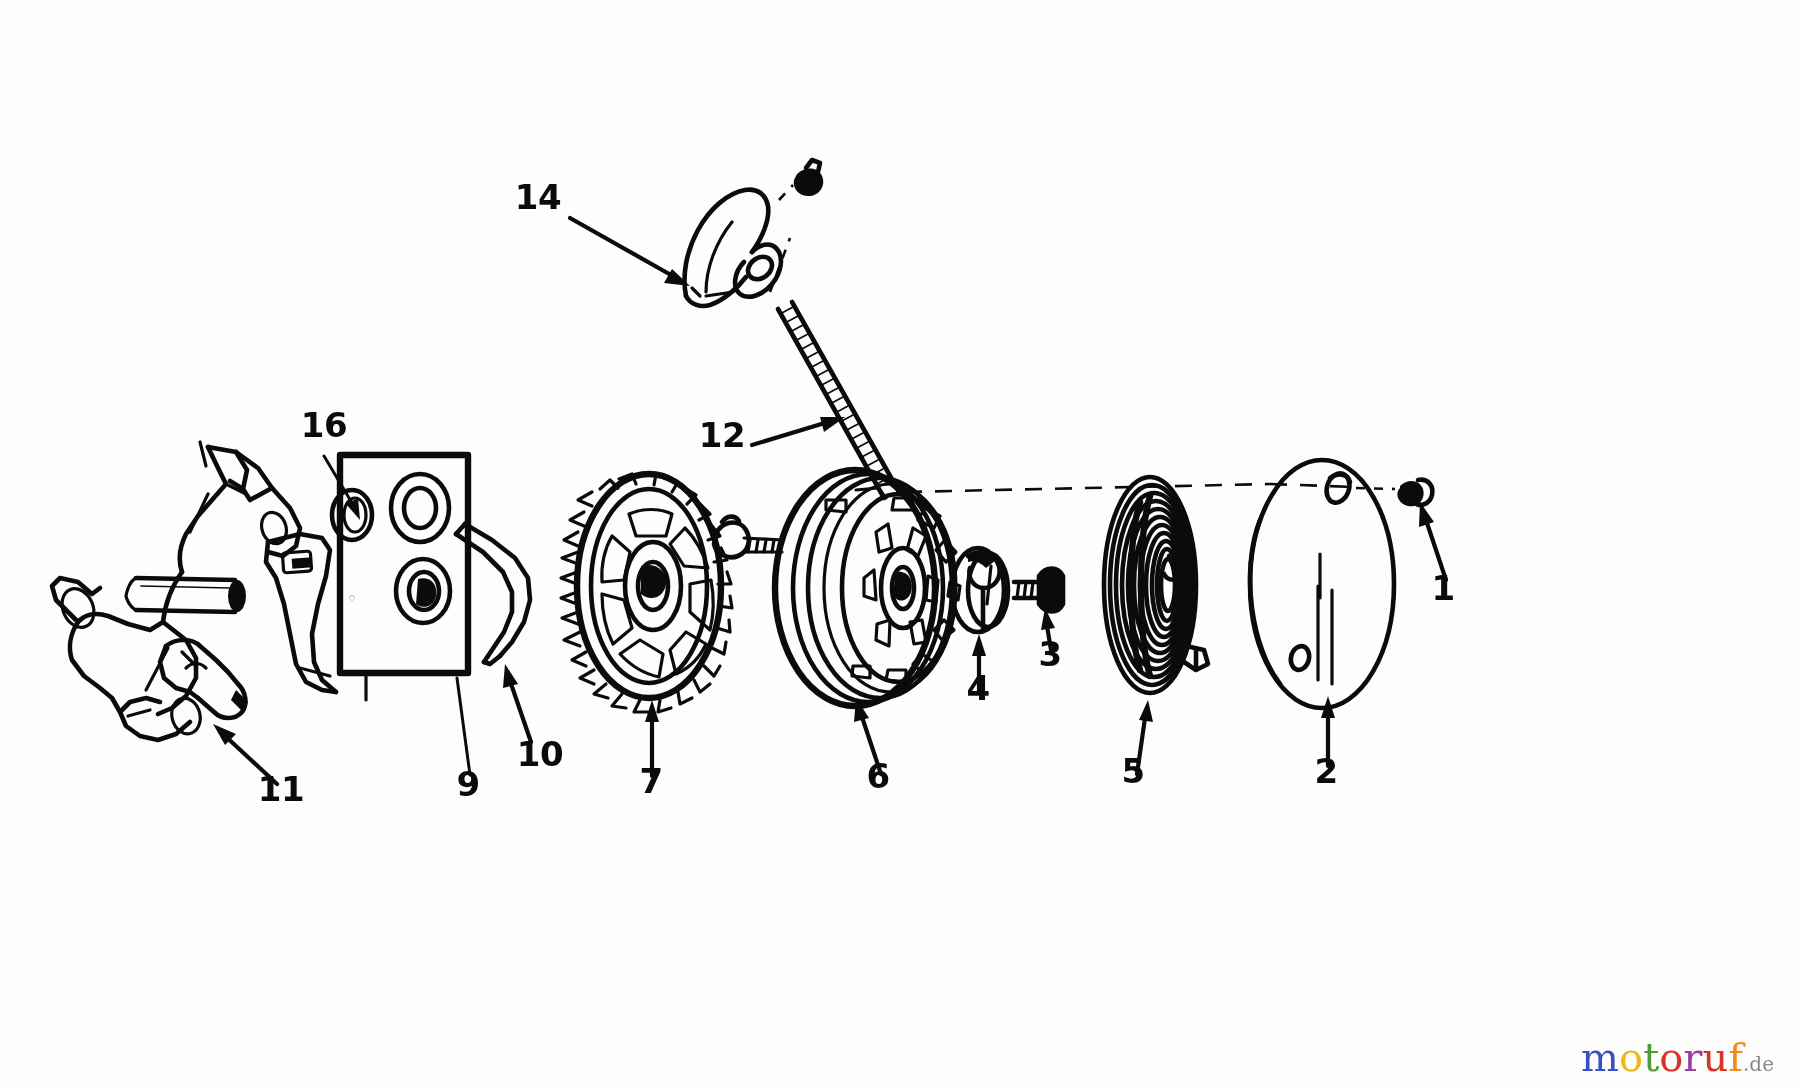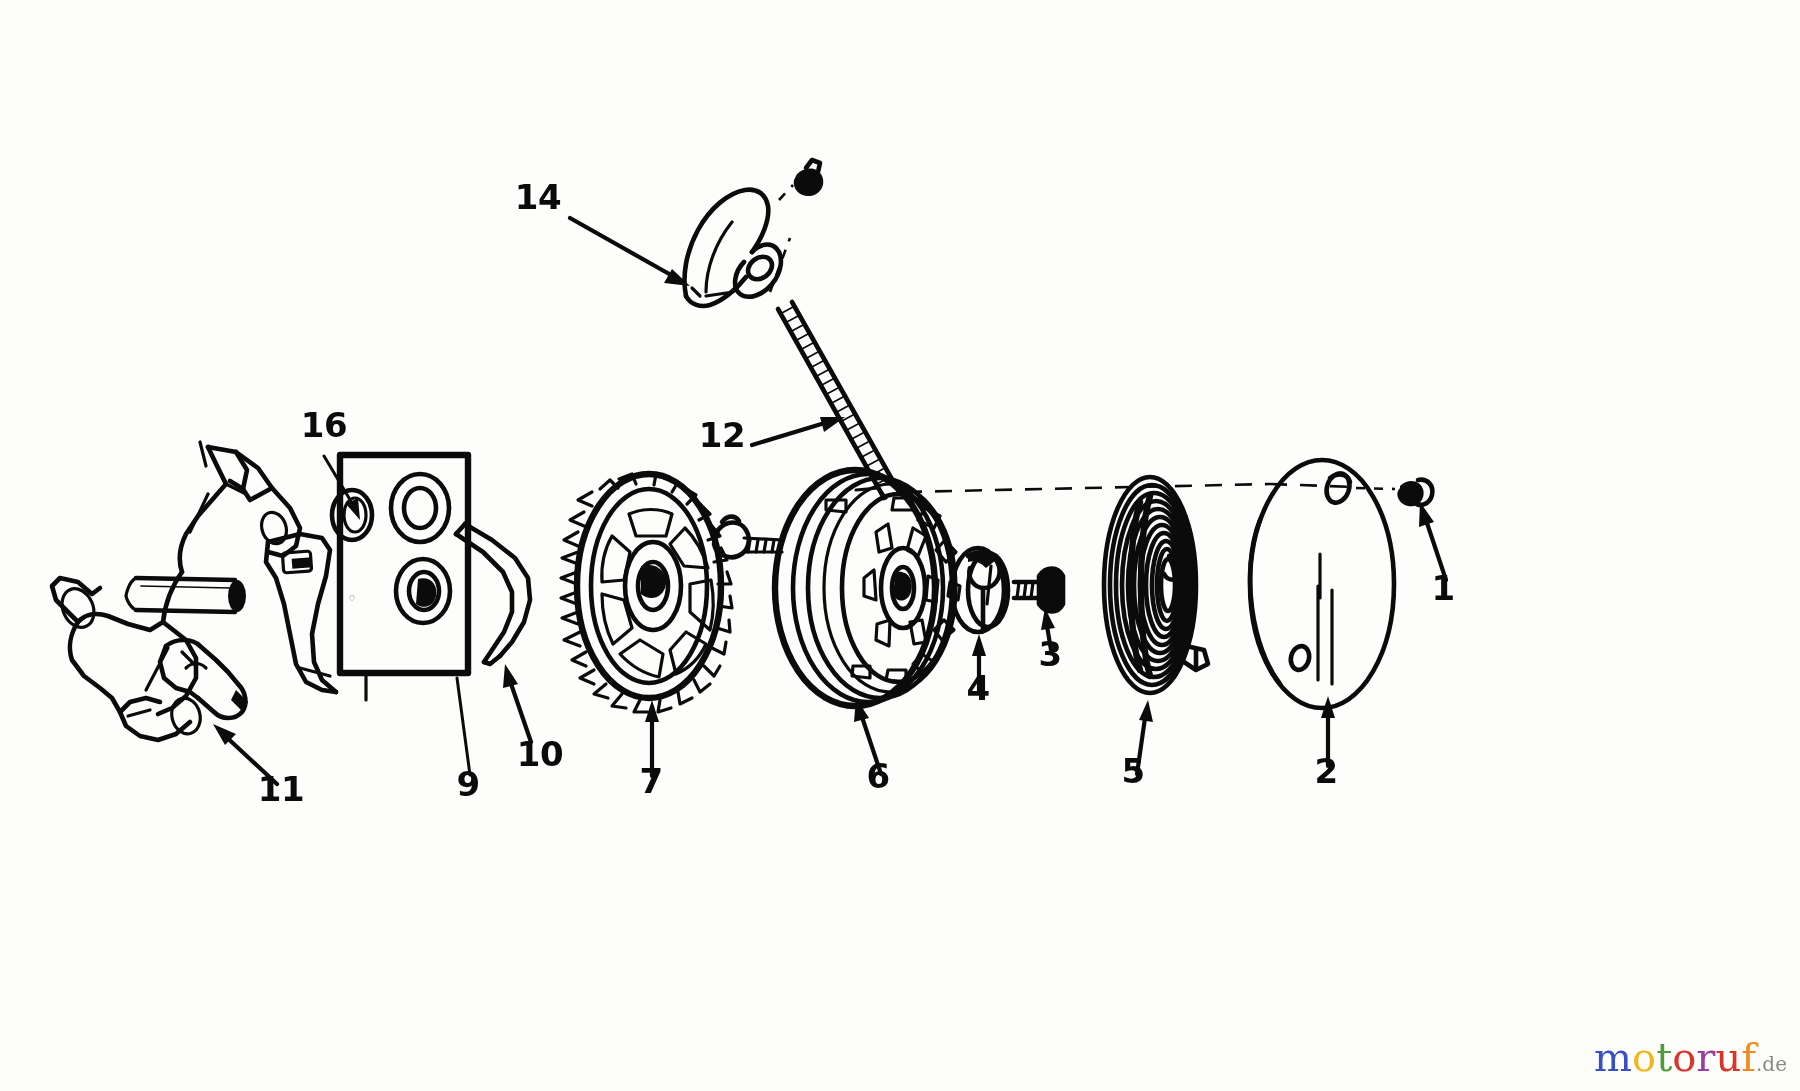--- a/index.html
+++ b/index.html
@@ -18,21 +18,21 @@
   .hair{stroke-width:1.7;}
   .lead{stroke:#0b0b0b;stroke-width:4.2;fill:none;stroke-linecap:round;}
   .lead-thin{stroke:#0b0b0b;stroke-width:3.0;fill:none;stroke-linecap:round;}
   .axis-dash{stroke:#0b0b0b;stroke-width:2.6;fill:none;stroke-dasharray:17 13;}
   .axis-dash-sm{stroke:#0b0b0b;stroke-width:2.6;fill:none;stroke-dasharray:9 9;}
   .callout-text{
     font-family:"DejaVu Sans",sans-serif;
     font-weight:700;font-size:34px;fill:#0b0b0b;
     letter-spacing:-0.5px;
   }
-  .wm{position:absolute;right:13px;bottom:14px;
+  .wm{position:absolute;right:26px;bottom:14px;
       font-family:"DejaVu Serif","Liberation Serif",serif;
       font-size:40px;line-height:1;white-space:nowrap;user-select:none;}
   .wm span{display:inline-block;}
   .wm .suffix{font-size:20px;}
 </style>
 </head>
 <body style="background: rgb(253, 254, 251);">
 
 <div id="diagram-root">
 

